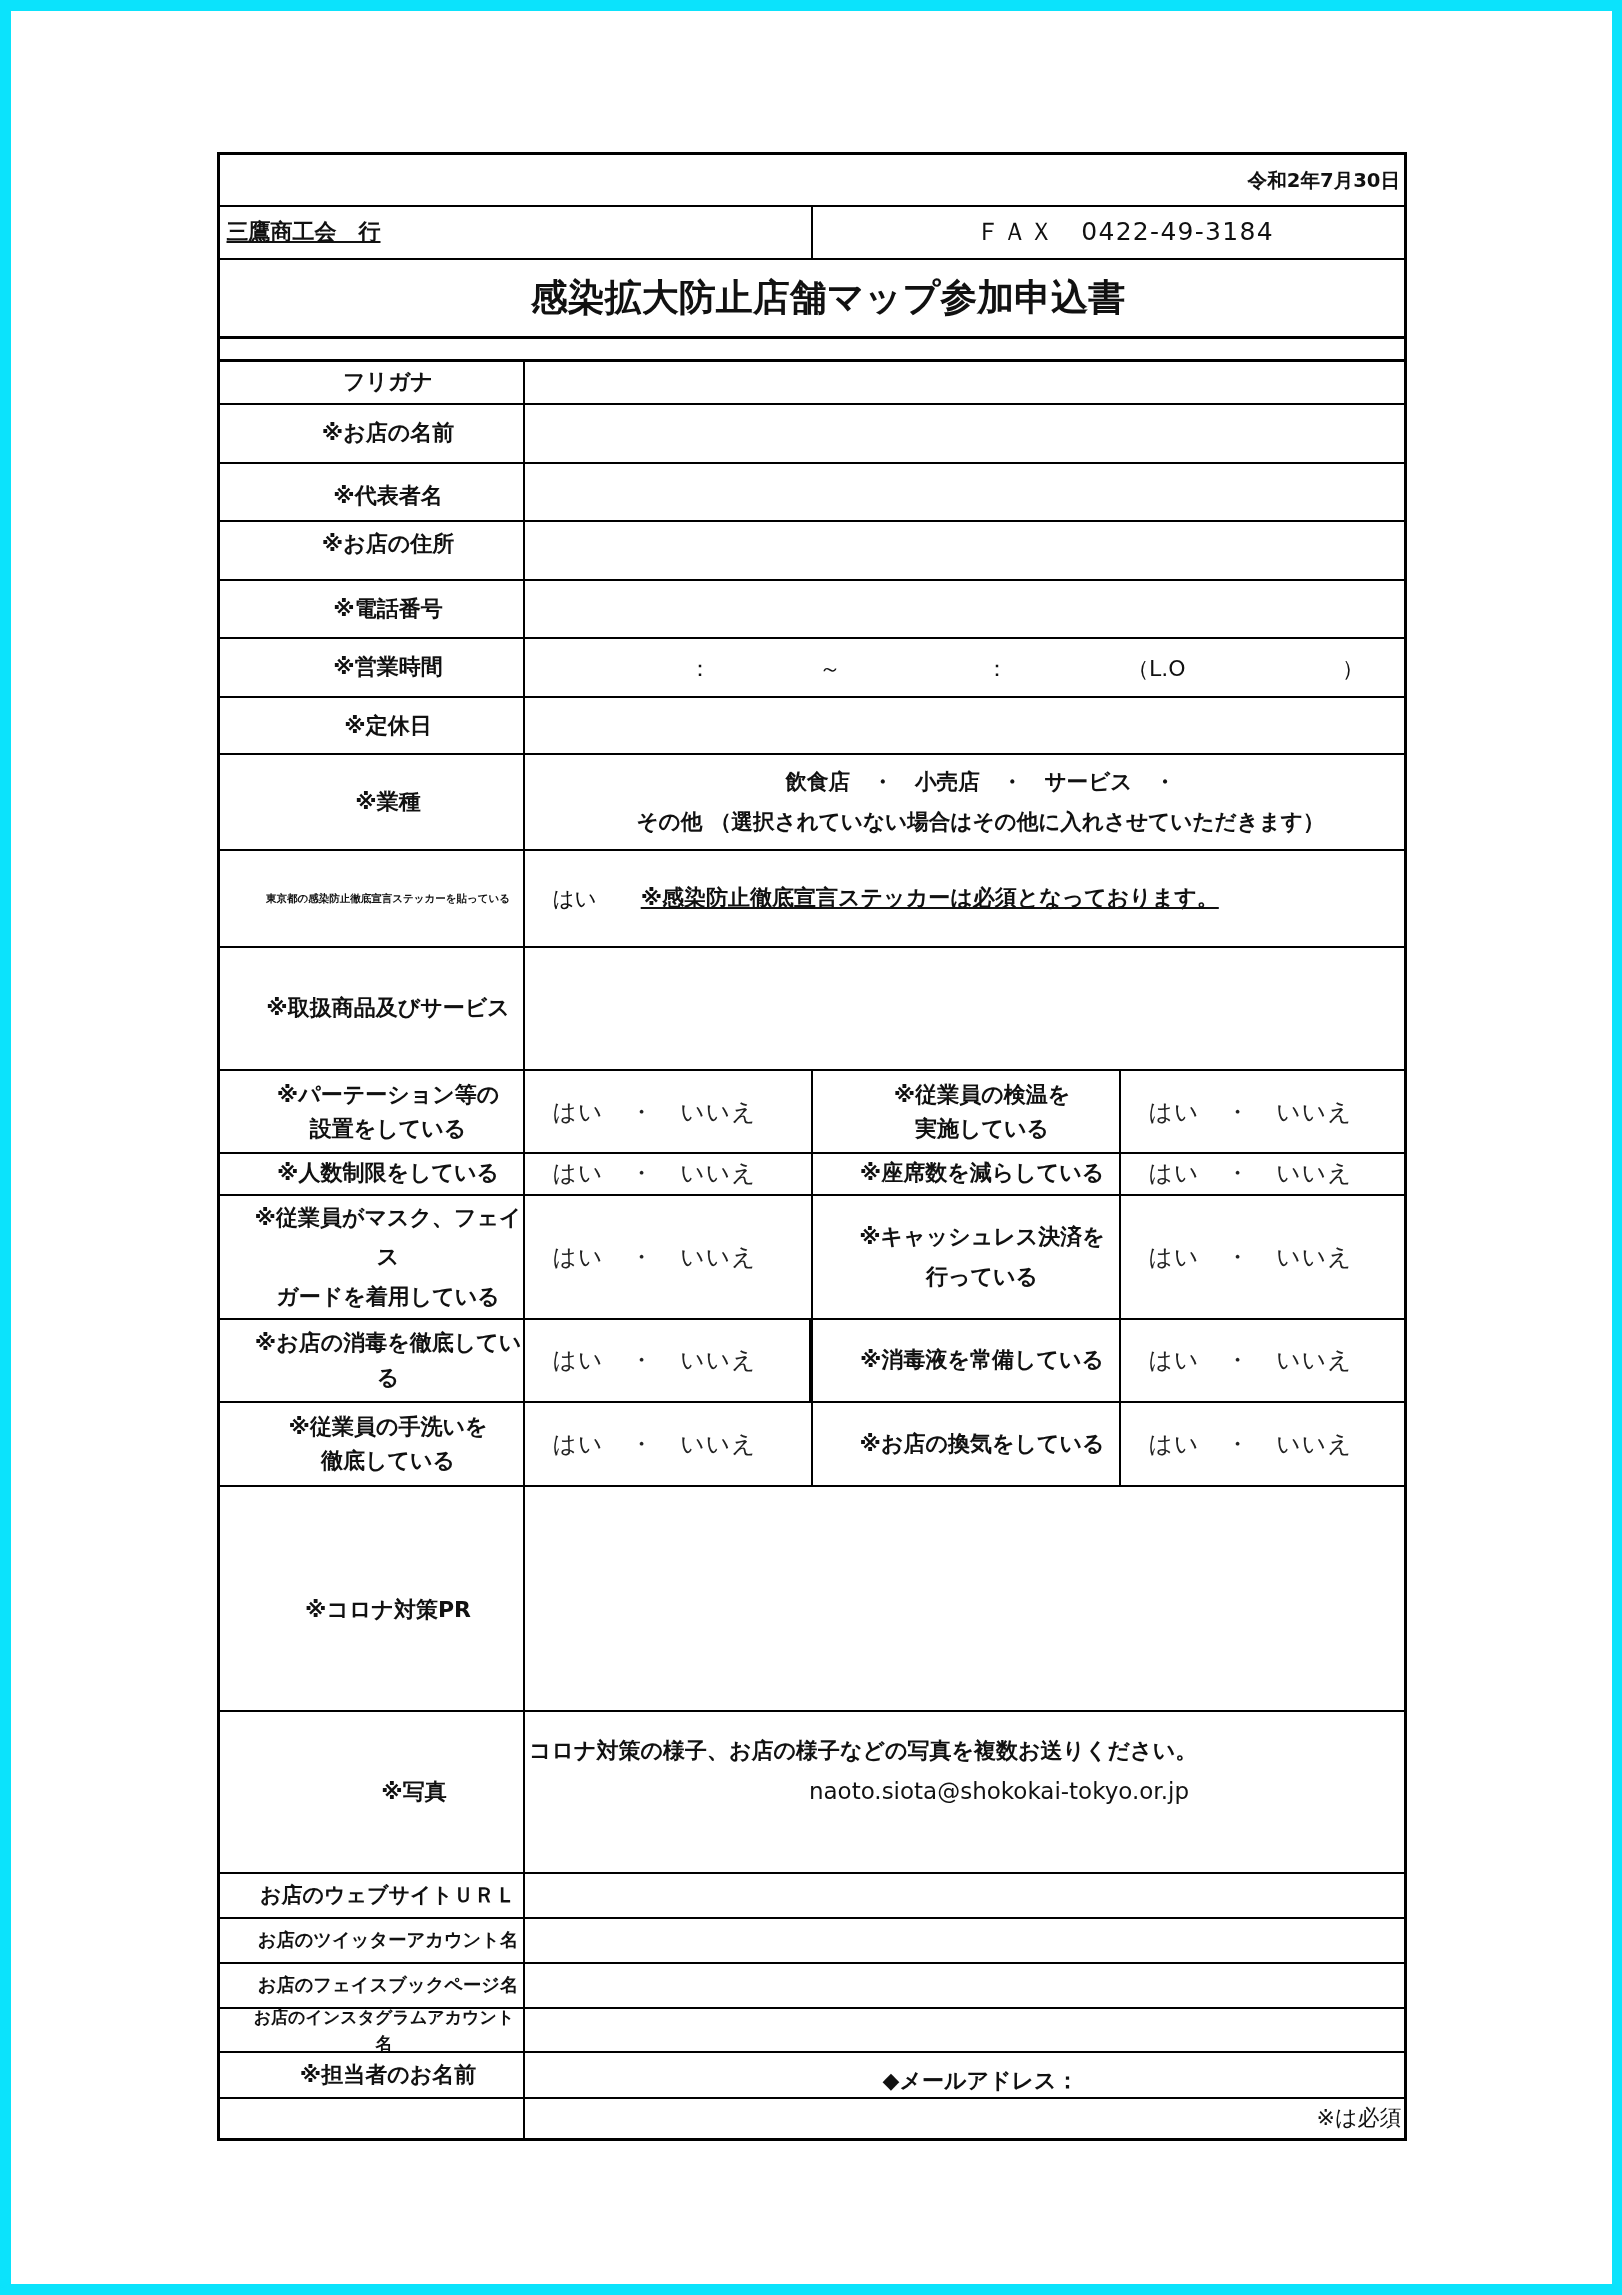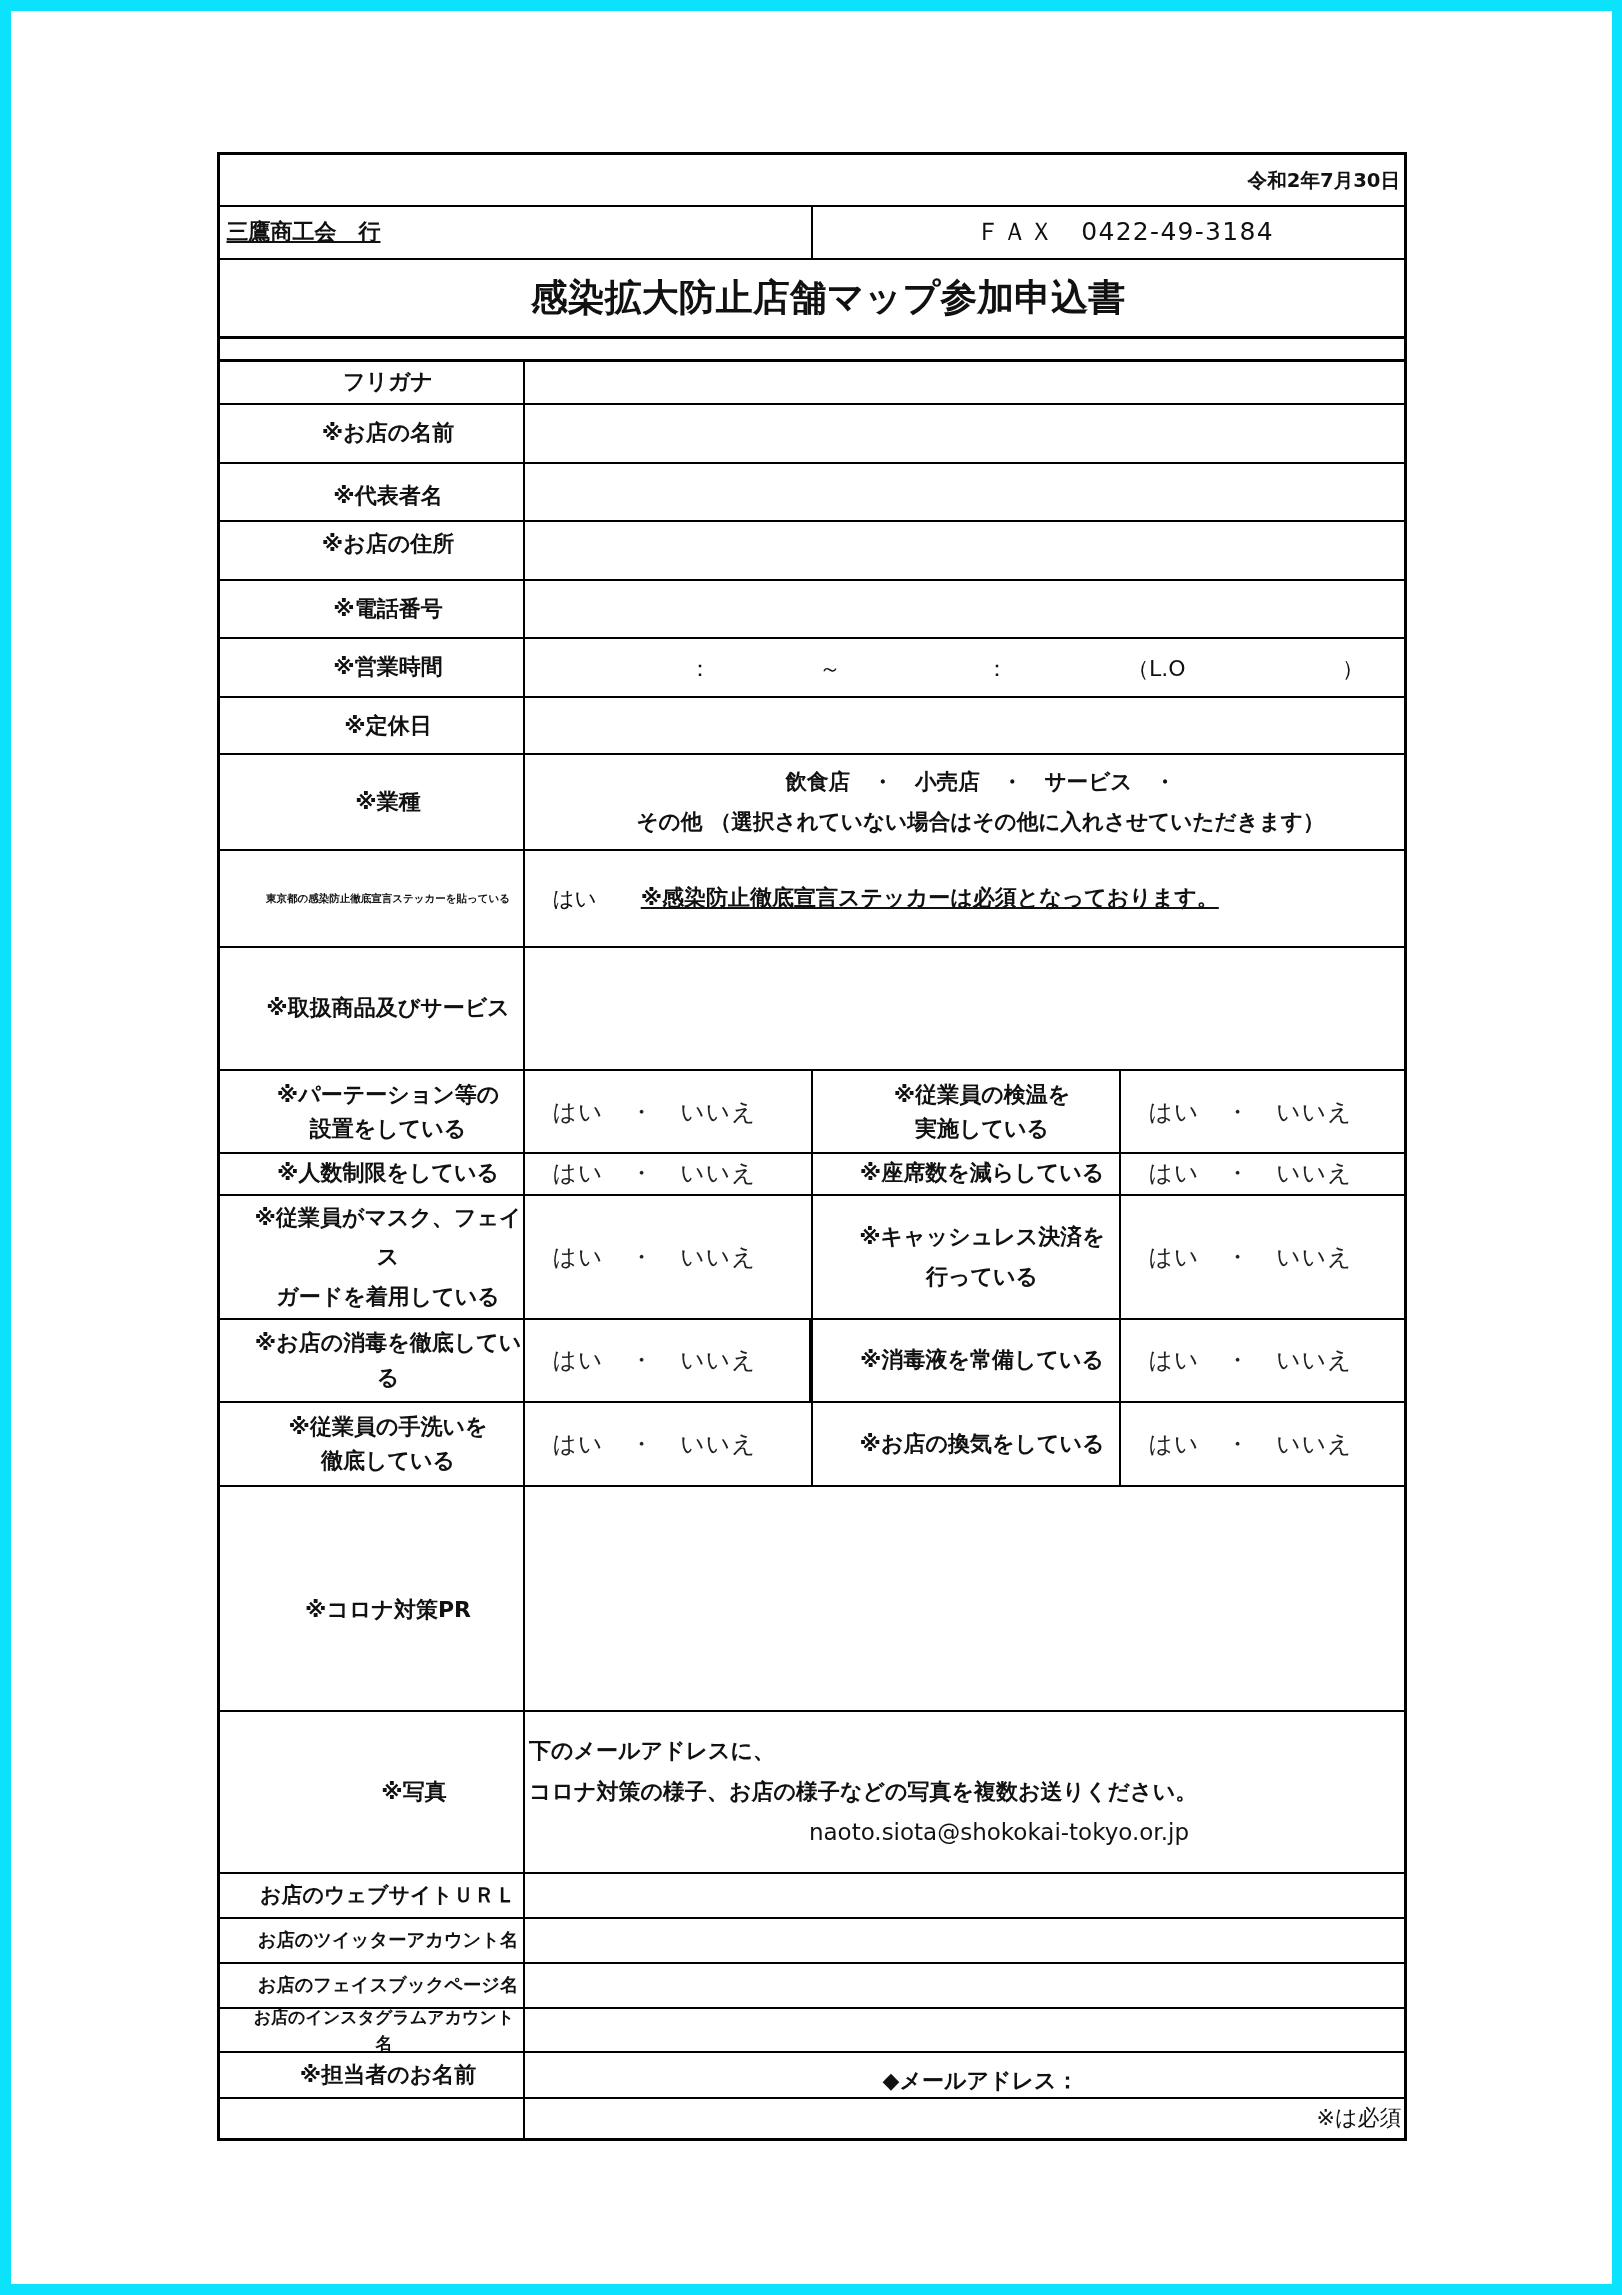--- a/index.html
+++ b/index.html
@@ -170,21 +170,20 @@
     <span>はい</span>
     <span class="dot">・</span>
     <span>いいえ</span>
   </div>
 
 <div class="cell lbl" style="left:220px;top:1499px;width:304px;height:223px">※コロナ対策PR</div>
 <div class="cell" style="left:525px;top:1487px;width:879px;height:223px"></div>
 
 <div class="cell lbl" style="left:220px;top:1712px;width:356px;height:160px">※写真</div>
 <div class="cell" style="left:525px;top:1712px;width:879px;height:160px;display:block;font-weight:bold;font-size:22px;text-align:left;line-height:41px;padding-top:18.3px;padding-left:3.9px">
-  <div>下のメールアドレスに、</div>
   <div>コロナ対策の様子、お店の様子などの写真を複数お送りください。</div>
   <div style="padding-left:280px;font-weight:normal;font-size:23px">naoto.siota@shokokai-tokyo.or.jp</div>
 </div>
 
 <div class="cell" style="left:220px;top:1874px;width:304px;height:43px;font-weight:bold;font-size:21px">お店のウェブサイトＵＲＬ</div>
 <div class="cell" style="left:525px;top:1874px;width:879px;height:43px"></div>
 
 <div class="cell" style="left:220px;top:1919px;width:304px;height:43px;font-weight:bold;font-size:18.3px">お店のツイッターアカウント名</div>
 <div class="cell" style="left:525px;top:1919px;width:879px;height:43px"></div>
 

